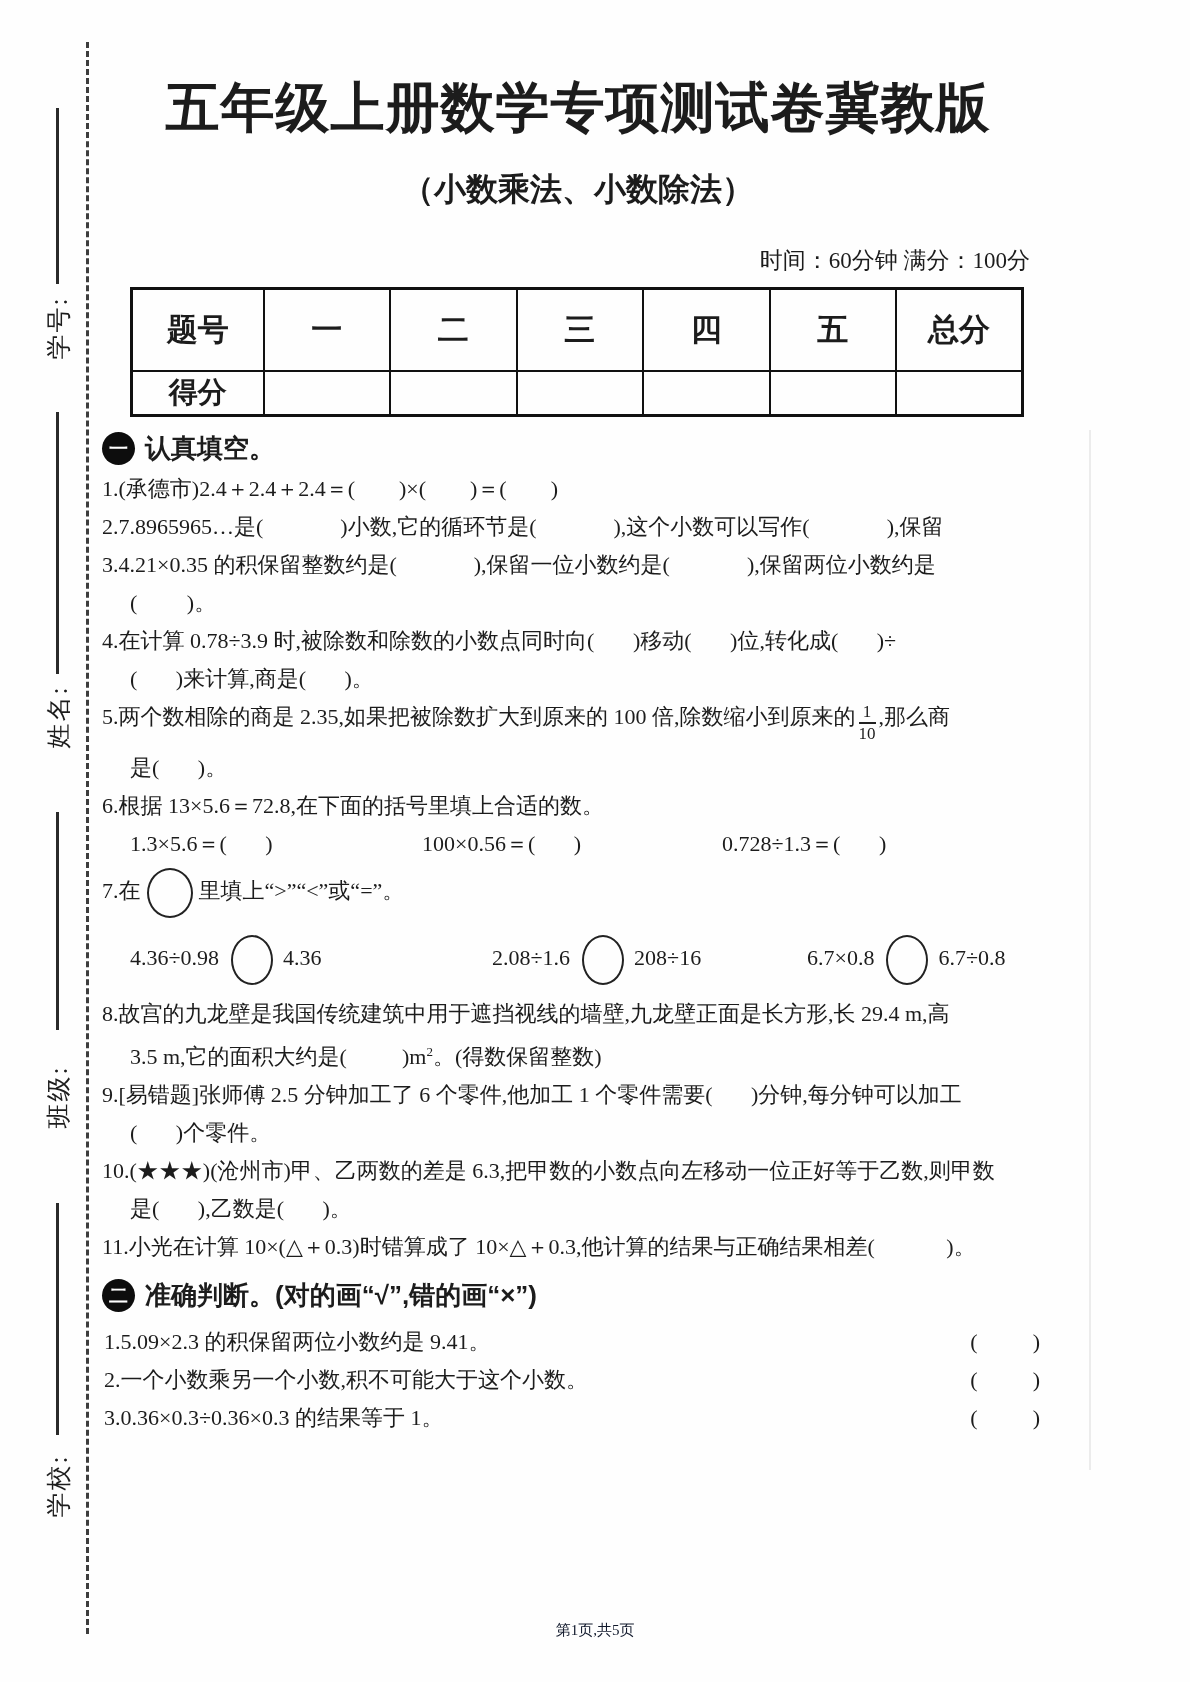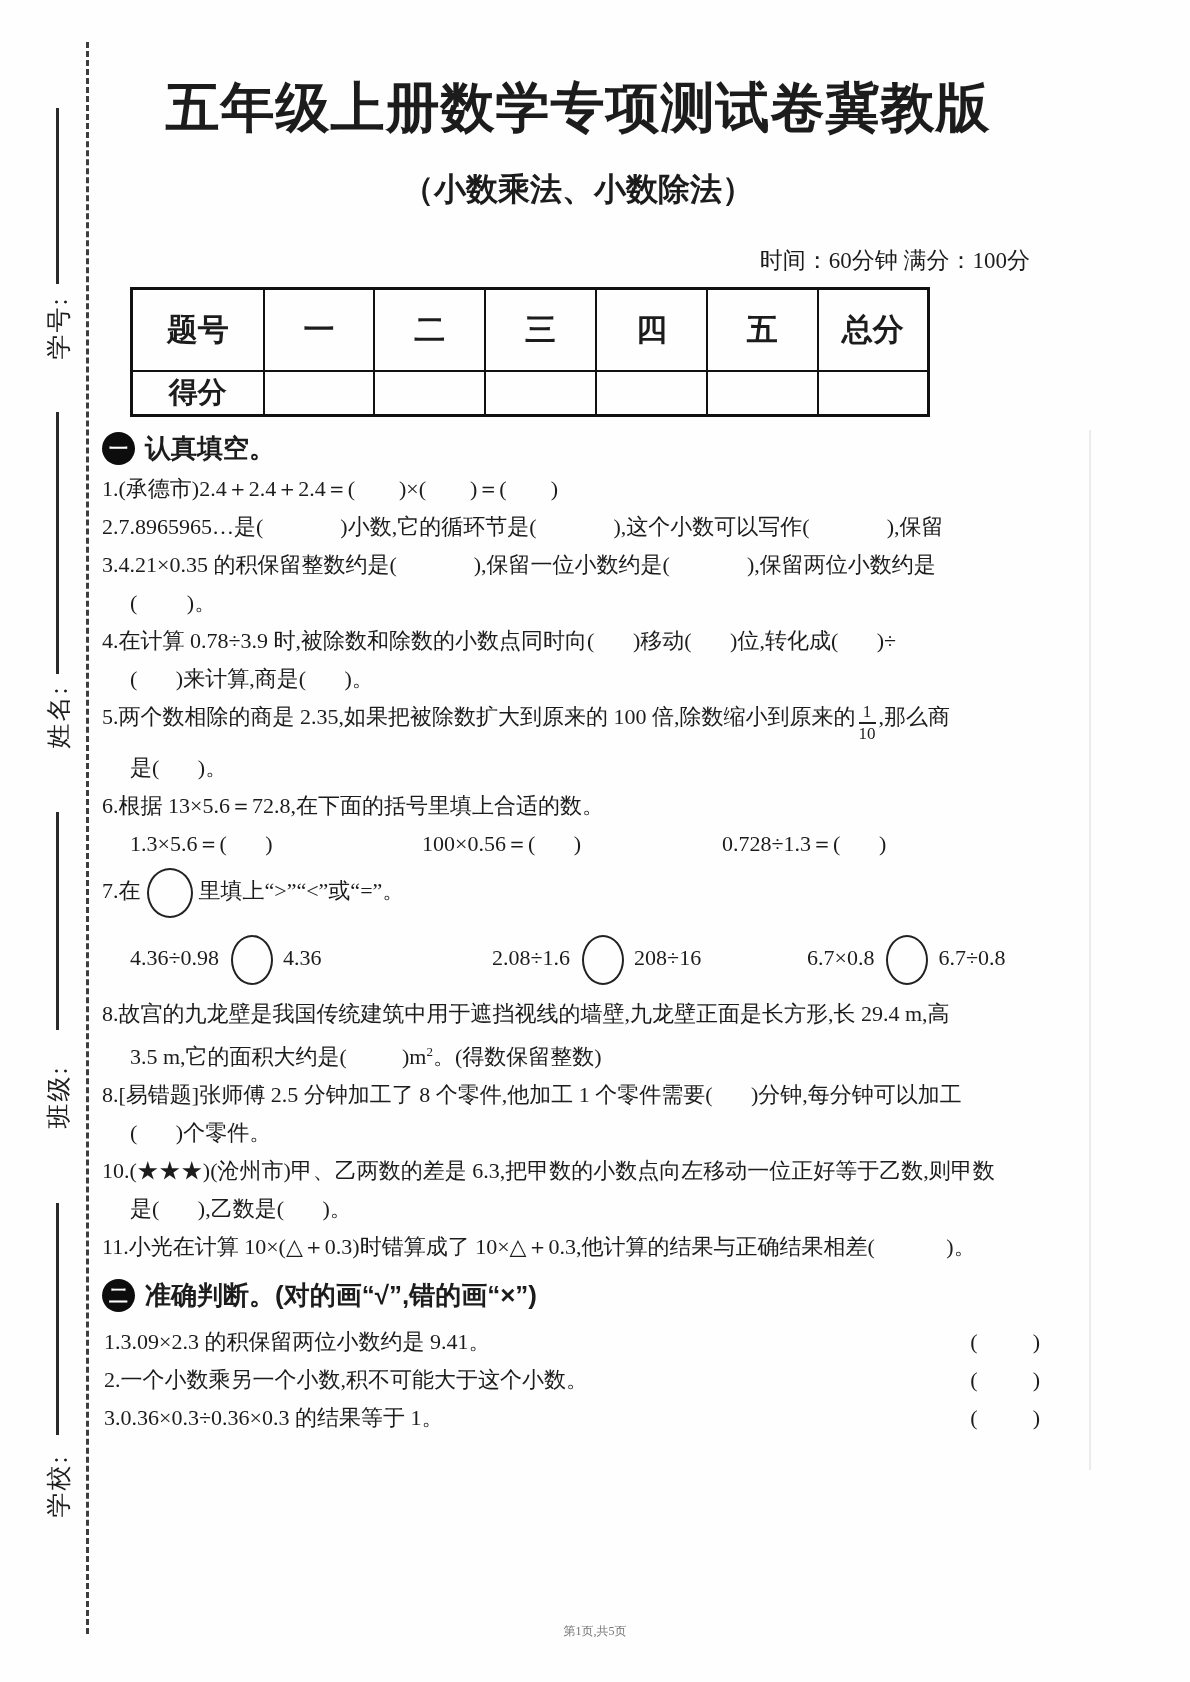--- a/index.html
+++ b/index.html
@@ -9,21 +9,21 @@
   .dash-line{position:absolute;left:86px;top:42px;height:1592px;width:0;border-left:3px dashed #3d3d3d;}
   .side-seg{position:absolute;left:56px;width:3px;background:#2a2a2a;}
   .side-label{position:absolute;left:58px;font-size:25px;white-space:nowrap;
               transform:translate(-50%,-50%) rotate(-90deg);letter-spacing:2px;}
   .scan-line{position:absolute;left:1089px;top:430px;height:1040px;width:0;border-left:2px solid #ececec;}
   
   .main{position:absolute;left:102px;top:0;width:952px;margin-top:39px;}
   .title{font-size:54px;line-height:70px;font-weight:700;text-align:center;margin-top:34px;letter-spacing:1px;}
   .subtitle{font-size:32px;line-height:56px;font-weight:700;text-align:center;margin-top:18px;}
   .meta{font-size:23px;line-height:28px;text-align:right;margin:30px 24px 0 0;}
-  table.score{border-collapse:collapse;margin:12px 0 0 28px;width:800px;table-layout:fixed;border:3px solid #111;}
+  table.score{border-collapse:collapse;margin:12px 0 0 28px;width:894px;table-layout:fixed;border:3px solid #111;}
   table.score td{border:2.2px solid #111;text-align:center;font-weight:700;padding:0;}
   table.score tr.r1 td{height:80px;font-size:31px;}
   table.score tr.r2 td{height:42px;font-size:29px;}
   .sec-head{display:flex;align-items:center;gap:10px;margin-top:14px;
             font-family:"Liberation Sans","DejaVu Sans",sans-serif;}
   .sec-head.second{margin-top:16px;}
   .sec-icon{flex:0 0 auto;width:33px;height:33px;border-radius:50%;background:#0d0d0d;color:#fff;
             font-size:19px;font-weight:700;display:flex;align-items:center;justify-content:center;}
   .sec-title{font-size:26px;font-weight:700;}
   .q{font-size:22px;line-height:30px;padding-left:28px;text-indent:-28px;white-space:pre-wrap;margin-top:8px;}
@@ -39,21 +39,21 @@
   .cmp-circle.intro{width:42px;height:46px;margin:0 6px;}
   .q7line{line-height:48px;}
   .frac{display:inline-block;vertical-align:-15px;text-align:center;font-size:17px;line-height:1.2;
         margin:0 3px;text-indent:0;}
   .frac-num{display:block;border-bottom:2px solid #222;padding:0 3px;}
   .frac-den{display:block;}
   sup.sq{font-size:13px;vertical-align:super;}
   .j-line{display:flex;justify-content:space-between;font-size:22px;line-height:30px;margin-top:8px;
           padding:0 14px 0 2px;white-space:pre-wrap;}
   .j-line.first{margin-top:14px;}
-  .footer{position:absolute;left:0;bottom:42px;width:100%;text-align:center;font-size:12px;color:#737373;}
+  .footer{position:absolute;left:0;bottom:42px;width:100%;text-align:center;font-size:15px;color:#0f172a;}
 </style>
 </head>
 <body>
 
 <div class="page">
 
   <div class="dash-line"></div>
   <div class="side-seg" style="top:108px;height:176px;"></div>
   <div class="side-label" style="top:328px;">学号:</div>
   <div class="side-seg" style="top:412px;height:262px;"></div>
@@ -121,33 +121,33 @@
       <span>0.728÷1.3＝(       )</span>
     </div>
     <div class="q q7line"><span>7.在</span><span class="cmp-circle intro"></span><span>里填上“&gt;”“&lt;”或“=”。</span></div>
     <div class="cmp-row second">
       <span><span>4.36÷0.98</span><span class="cmp-circle"></span><span>4.36</span></span>
       <span><span>2.08÷1.6</span><span class="cmp-circle"></span><span>208÷16</span></span>
       <span><span>6.7×0.8</span><span class="cmp-circle"></span><span>6.7÷0.8</span></span>
     </div>
     <div class="q mt14">8.故宫的九龙壁是我国传统建筑中用于遮挡视线的墙壁,九龙壁正面是长方形,长 29.4 m,高</div>
     <div class="q cont"><span>3.5 m,它的面积大约是(          )m</span><sup class="sq">2</sup><span>。(得数保留整数)</span></div>
-    <div class="q">8.[易错题]张师傅 2.5 分钟加工了 8 个零件,他加工 1 个零件需要(       )分钟,每分钟可以加工</div>
+    <div class="q">9.[易错题]张师傅 2.5 分钟加工了 6 个零件,他加工 1 个零件需要(       )分钟,每分钟可以加工</div>
     <div class="q cont">(       )个零件。</div>
     <div class="q">10.(★★★)(沧州市)甲、乙两数的差是 6.3,把甲数的小数点向左移动一位正好等于乙数,则甲数</div>
     <div class="q cont">是(       ),乙数是(       )。</div>
     <div class="q">11.小光在计算 10×(△＋0.3)时错算成了 10×△＋0.3,他计算的结果与正确结果相差(             )。</div>
 
     <div class="sec-head second">
       <span class="sec-icon">二</span>
       <span class="sec-title">准确判断。(对的画“√”,错的画“×”)</span>
     </div>
 
     <div class="j-line first">
-      <span>1.3.09×2.3 的积保留两位小数约是 9.41。</span>
+      <span>1.5.09×2.3 的积保留两位小数约是 9.41。</span>
       <span>(          )</span>
     </div>
     <div class="j-line">
       <span>2.一个小数乘另一个小数,积不可能大于这个小数。</span>
       <span>(          )</span>
     </div>
     <div class="j-line">
       <span>3.0.36×0.3÷0.36×0.3 的结果等于 1。</span>
       <span>(          )</span>
     </div>

